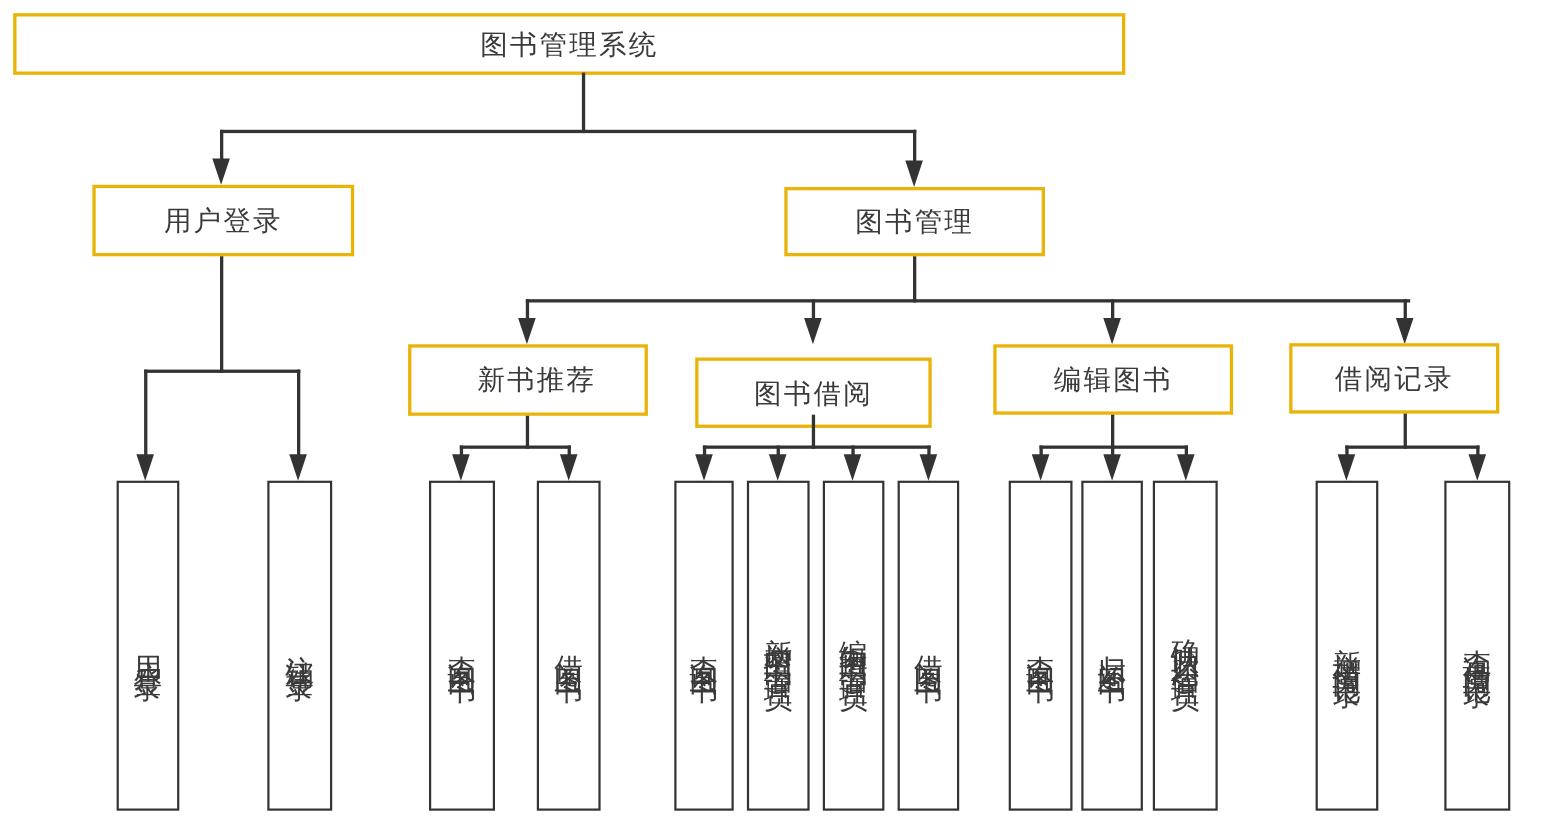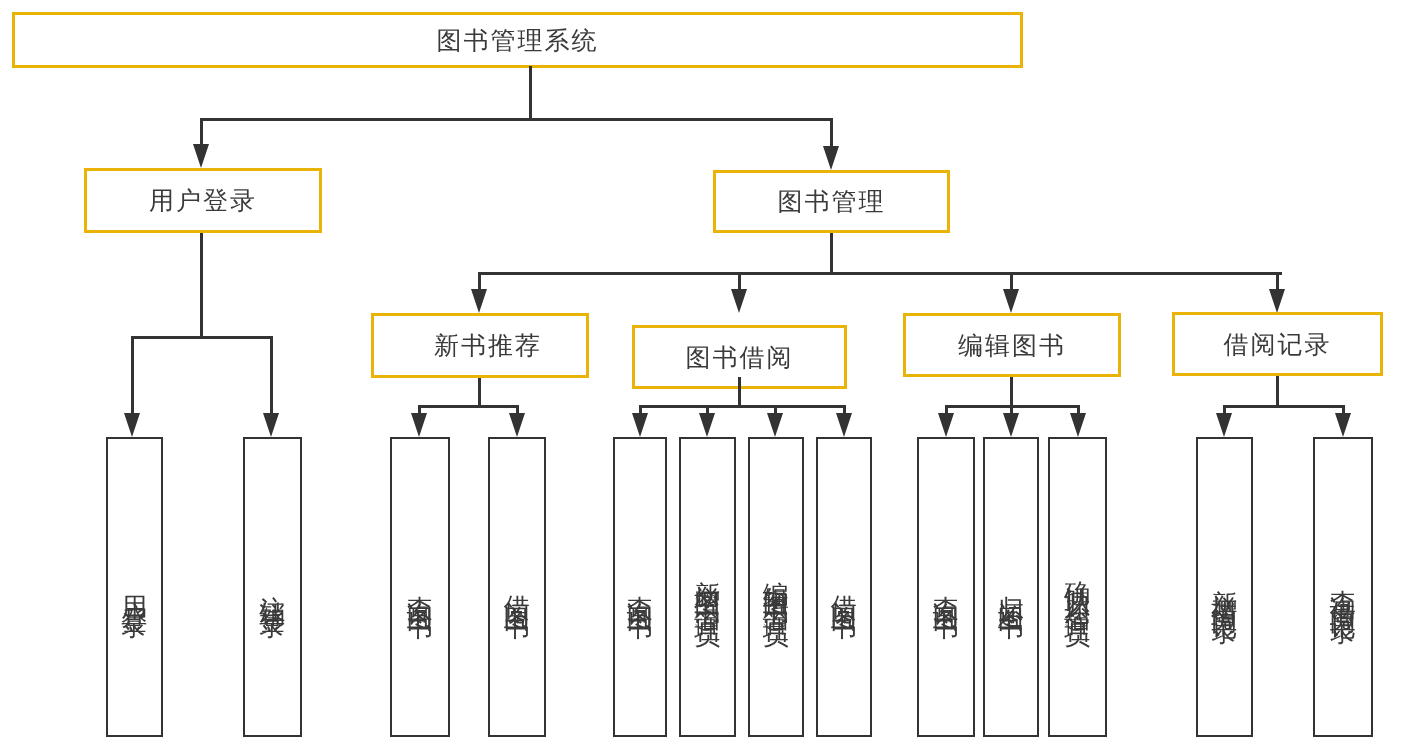--- a/index.html
+++ b/index.html
@@ -76,21 +76,21 @@
 
   <div class="node" style="left:371px;top:313px;width:218px;height:65px;padding-left:16px;">
     <span>新书推荐</span>
   </div>
   <div class="node" style="left:632px;top:313px;width:215px;height:64px;margin-top:12px;">
     <span>图书借阅</span>
   </div>
   <div class="node" style="left:903px;top:313px;width:218px;height:64px;">
     <span>编辑图书</span>
   </div>
-  <div class="node" style="left:1172px;top:312px;width:211px;height:64px;">
+  <div class="node" style="left:1172px;top:312px;width:191px;height:64px;">
     <span>借阅记录</span>
   </div>
 
   <div class="vline" style="left:478px;top:378px;height:30px;"></div>
   <div class="hline" style="left:418px;top:405px;width:101px;"></div>
   <div class="vline" style="left:418px;top:405px;height:10px;"></div>
   <div class="arr" style="left:411px;top:413px;"></div>
   <div class="vline" style="left:516px;top:405px;height:10px;"></div>
   <div class="arr" style="left:509px;top:413px;"></div>
 

